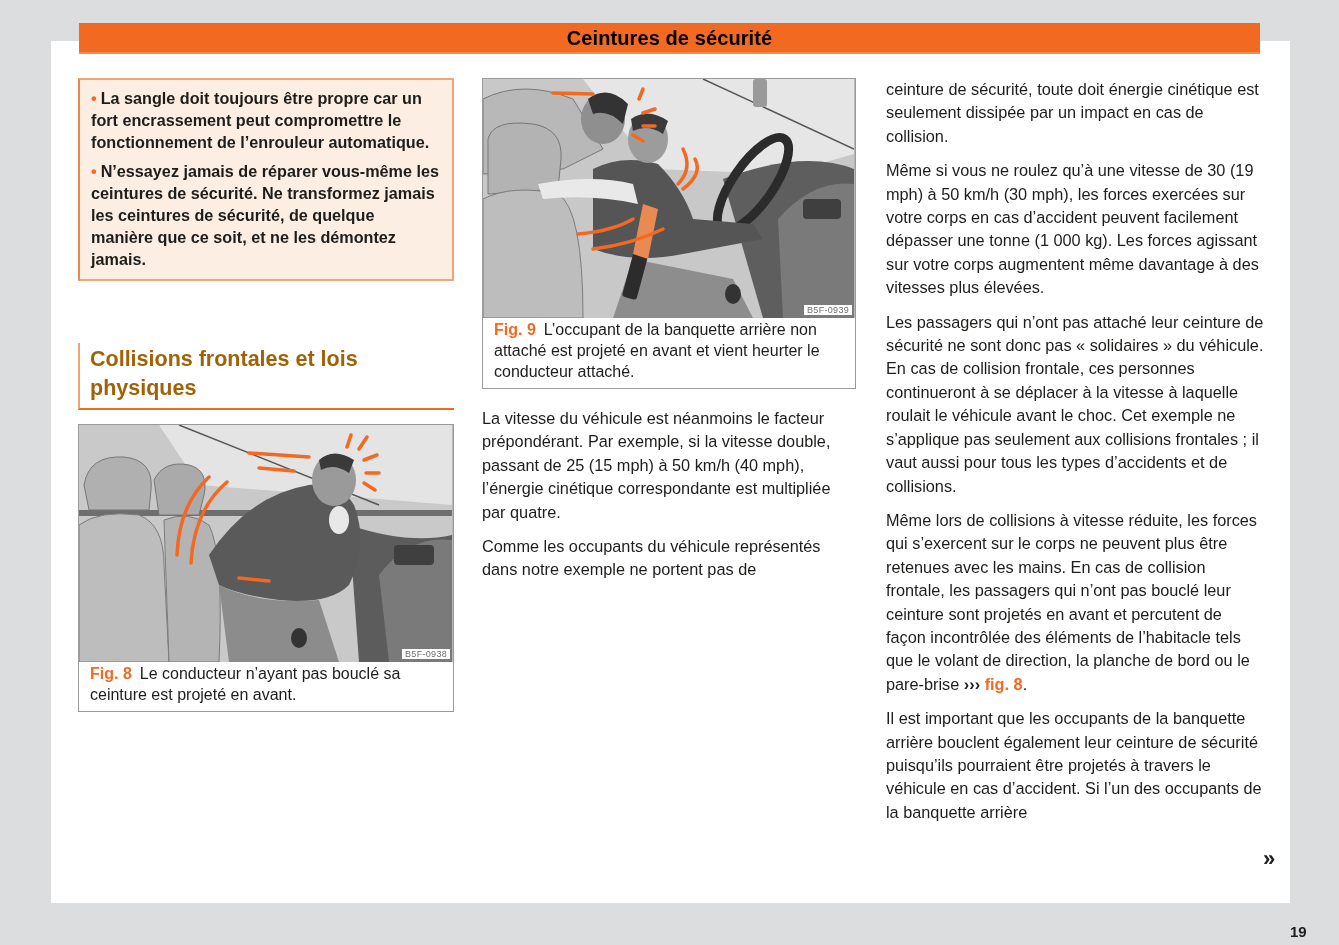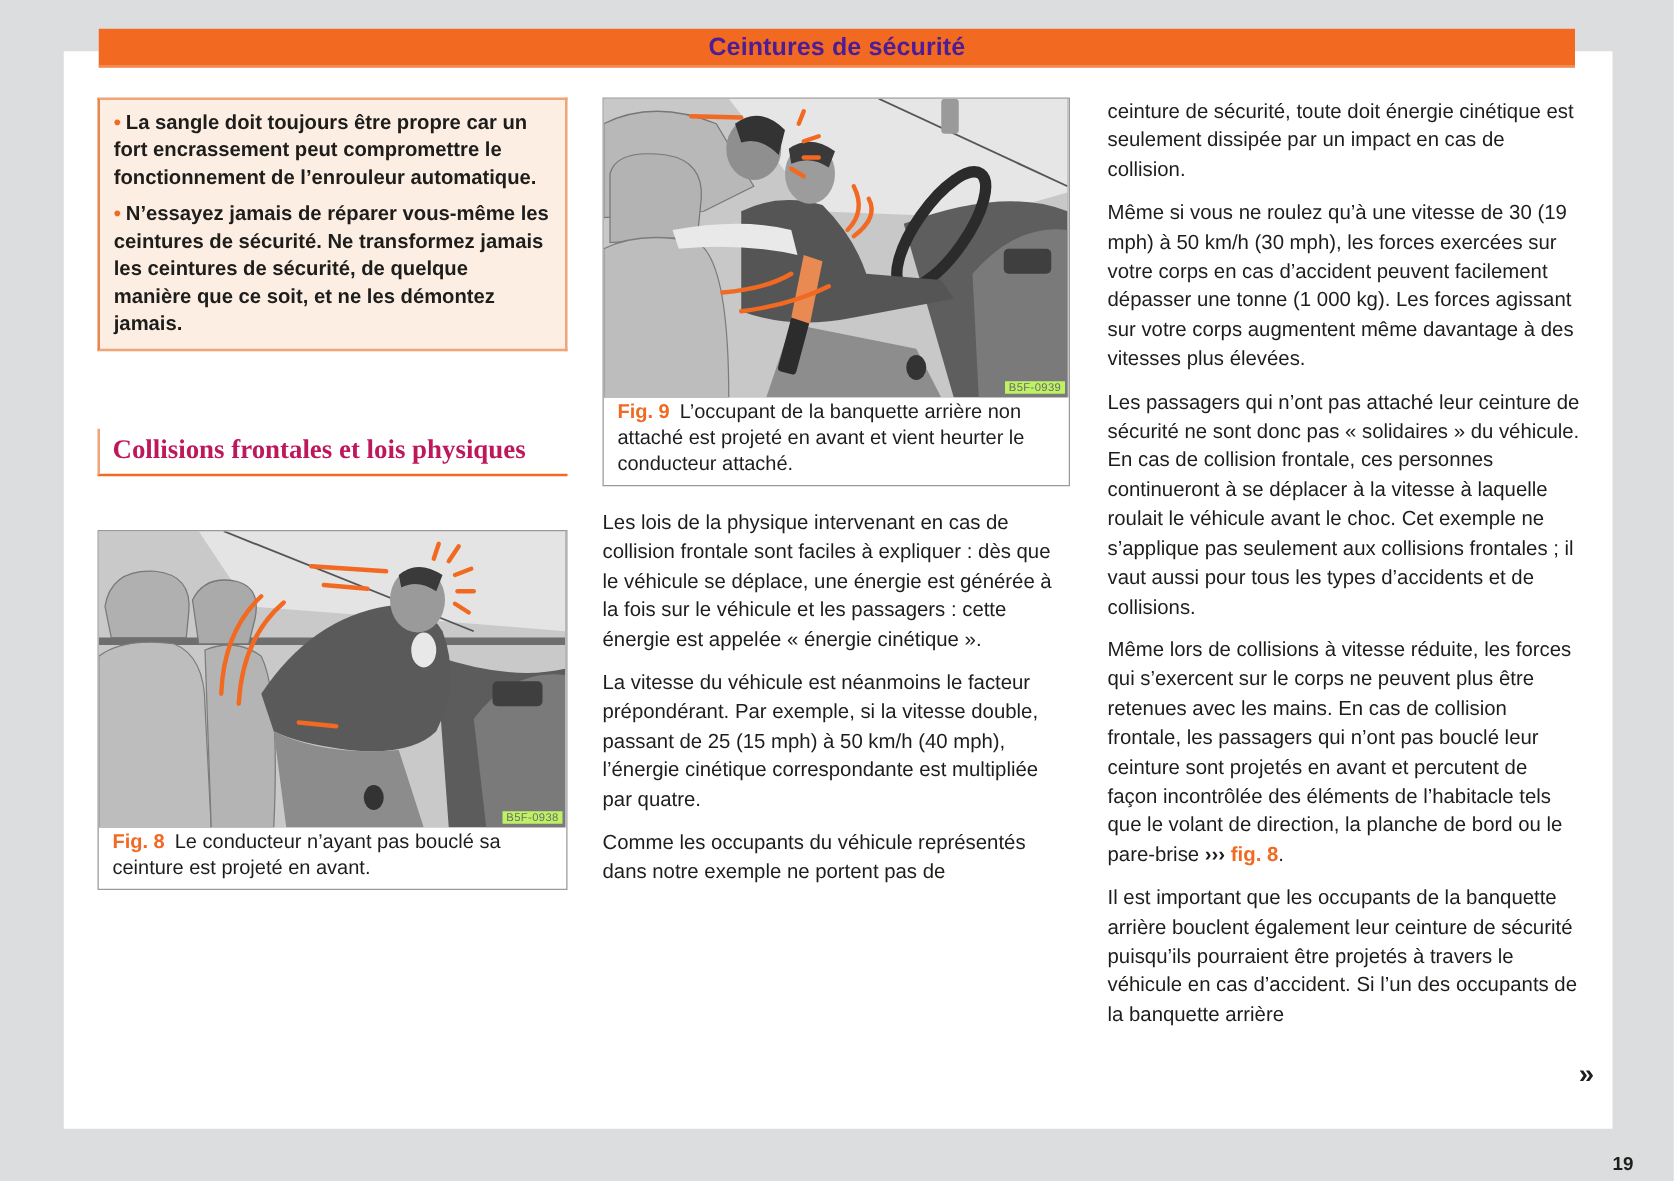--- a/index.html
+++ b/index.html
@@ -1,36 +1,36 @@
 <!DOCTYPE html>
 <html><head>
 <meta charset="utf-8">
 <style>
   * { box-sizing: border-box; margin: 0; padding: 0; }
   html, body { width: 1339px; height: 945px; overflow: hidden; }
   body { background: #dcdddf; font-family: "Liberation Sans", "DejaVu Sans", sans-serif; color: #1d1d1b; position: relative; }
 
   .page { position: absolute; left: 51px; top: 41px; width: 1239px; height: 862px; background: #ffffff; }
-  .header-bar { position: absolute; left: 79px; top: 23px; width: 1181px; height: 31px; background: #f26922; color: #4c1d95;
+  .header-bar { position: absolute; left: 79px; top: 23px; width: 1181px; height: 31px; background: #f26922; color: #000000;
     font-size: 20px; font-weight: bold; text-align: center; line-height: 31px; border-bottom: 2px solid #f58a50; letter-spacing: 0.1px; }
 
   .col { position: absolute; }
   .col-left { left: 78px; top: 78px; width: 376px; }
 
   .warning-box { background: #fdeee3; border: 2px solid #f0a47a; border-left-color:#e8864f; padding: 7px 12px 8px 11px; width: 376px; }
   .warning-box p { font-size: 16.2px; font-weight: bold; line-height: 22.2px; color: #1d1d1b; margin-bottom: 6px; }
   .warning-box p:last-child { margin-bottom: 0; }
   .bullet { color: #f26922; font-weight: bold; margin-right: 4px; }
 
   .section-heading { position: absolute; left: 78px; top: 343px; width: 376px; border-left: 2px solid #f0a47a; border-bottom: 2px solid #f26922;
-    padding: 2px 4px 5px 10px; font-size: 21.5px; font-weight: bold; line-height: 29px; color: #be185d; font-family: Liberation Serif, serif; }
+    padding: 2px 4px 5px 10px; font-size: 21.5px; font-weight: bold; line-height: 29px; color: #a16207; }
 
   .figure { border: 1.5px solid #9a9a9a; background: #fff; }
   .fig-img { position: relative; background: #b8b8b8; overflow: hidden; }
-  .fig-code { position: absolute; right: 3px; bottom: 3px; background: #bef264; color: #6d6d6d; font-size: 9px; padding: 0 3px; letter-spacing: 0.3px; font-family: "Liberation Sans", sans-serif; }
+  .fig-code { position: absolute; right: 3px; bottom: 3px; background: #ffffff; color: #6d6d6d; font-size: 9px; padding: 0 3px; letter-spacing: 0.3px; font-family: "Liberation Sans", sans-serif; }
   .fig-caption { padding: 1px 10px 6px 11px; font-size: 16px; line-height: 21px; color: #1d1d1b; }
   .fig-label { color: #f26922; font-weight: bold; margin-right: 8px; }
 
   .fig8 { position: absolute; left: 78px; top: 424px; width: 376px; }
   .fig8 .fig-img { height: 237px; }
   .fig9 { position: absolute; left: 482px; top: 78px; width: 374px; }
   .fig9 .fig-img { height: 239px; }
 
   .body-text p { font-size: 16.3px; line-height: 23.4px; color: #1d1d1b; margin-bottom: 11px; }
   .mid-text { position: absolute; left: 482px; top: 407px; width: 375px; }
@@ -132,21 +132,20 @@
         <path d="M 95 155 Q 130 152 150 140"></path>
         <path d="M 110 170 Q 150 165 180 150"></path>
       </g>
     </svg>
     <span class="fig-code">B5F-0939</span>
   </div>
   <div class="fig-caption"><span class="fig-label">Fig. 9</span><span>L’occupant de la banquette arrière non attaché est projeté en avant et vient heurter le conducteur attaché.</span></div>
 </div>
 
 <div class="body-text mid-text">
-  <p>Les lois de la physique intervenant en cas de collision frontale sont faciles à expliquer : dès que le véhicule se déplace, une énergie est générée à la fois sur le véhicule et les passagers : cette énergie est appelée « énergie cinétique ».</p>
   <p>La vitesse du véhicule est néanmoins le facteur prépondérant. Par exemple, si la vitesse double, passant de 25 (15 mph) à 50 km/h (40 mph), l’énergie cinétique correspondante est multipliée par quatre.</p>
   <p>Comme les occupants du véhicule représentés dans notre exemple ne portent pas de</p>
 </div>
 
 <div class="body-text right-text">
   <p>ceinture de sécurité, toute doit énergie cinétique est seulement dissipée par un impact en cas de collision.</p>
   <p>Même si vous ne roulez qu’à une vitesse de 30 (19 mph) à 50 km/h (30 mph), les forces exercées sur votre corps en cas d’accident peuvent facilement dépasser une tonne (1 000 kg). Les forces agissant sur votre corps augmentent même davantage à des vitesses plus élevées.</p>
   <p>Les passagers qui n’ont pas attaché leur ceinture de sécurité ne sont donc pas « solidaires » du véhicule. En cas de collision frontale, ces personnes continueront à se déplacer à la vitesse à laquelle roulait le véhicule avant le choc. Cet exemple ne s’applique pas seulement aux collisions frontales ; il vaut aussi pour tous les types d’accidents et de collisions.</p>
   <p><span>Même lors de collisions à vitesse réduite, les forces qui s’exercent sur le corps ne peuvent plus être retenues avec les mains. En cas de collision frontale, les passagers qui n’ont pas bouclé leur ceinture sont projetés en avant et percutent de façon incontrôlée des éléments de l’habitacle tels que le volant de direction, la planche de bord ou le pare-brise</span> <span class="xref-arrows">›››</span> <span class="xref-fig">fig. 8</span><span>.</span></p>
   <p>Il est important que les occupants de la banquette arrière bouclent également leur ceinture de sécurité puisqu’ils pourraient être projetés à travers le véhicule en cas d’accident. Si l’un des occupants de la banquette arrière</p>

